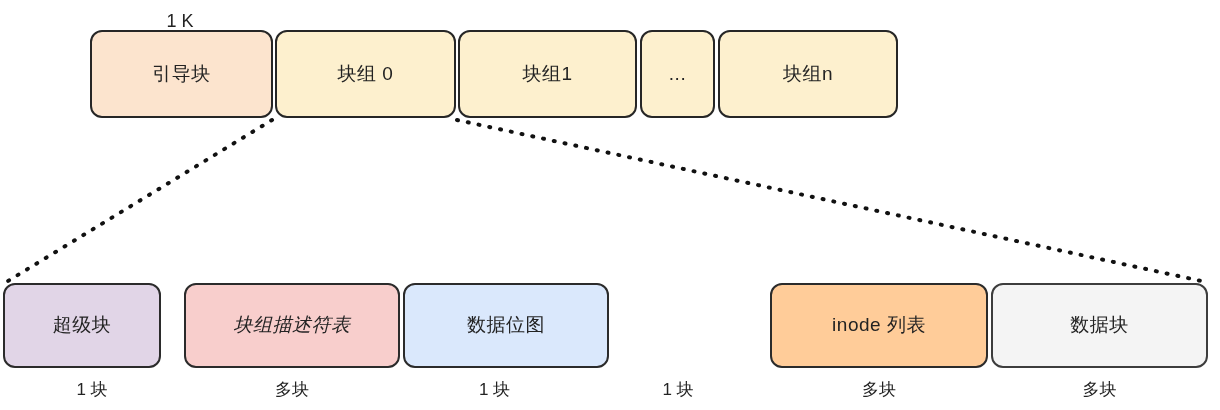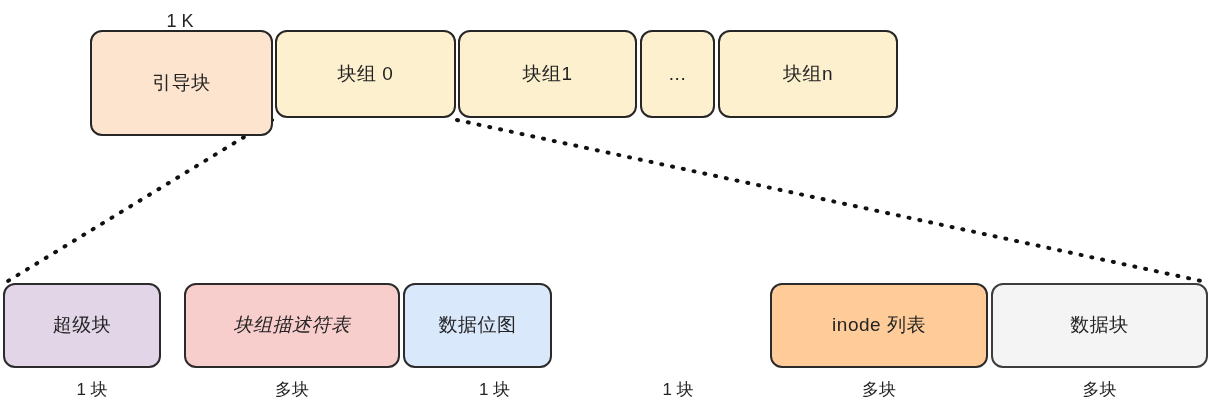--- a/index.html
+++ b/index.html
@@ -71,21 +71,21 @@
 
 <div id="diagram-root">
 
   <div class="caption size-caption" style="left: 135px; top: 11px; width: 90px;">1 K</div>
 
   <svg id="edges" viewBox="0 0 1220 410" xmlns="http://www.w3.org/2000/svg">
     <line x1="272" y1="120" x2="8" y2="281" stroke="#111111" stroke-width="4" stroke-linecap="round" stroke-dasharray="1 10"></line>
     <line x1="457" y1="120" x2="1206" y2="282" stroke="#111111" stroke-width="4" stroke-linecap="round" stroke-dasharray="1 10"></line>
   </svg>
 
-  <div class="node" style="left:90px; top:30px; width:183px; height:106px; background:#fce4ce; border-color:#262626;">
+  <div class="node" style="left:90px; top:30px; width:183px; height:88px; background:#fce4ce; border-color:#262626;">
     <span class="node-label">引导块</span>
   </div>
 
   <div class="node" style="left:275px; top:30px; width:181px; height:88px; background:#fdf0ce; border-color:#262626;">
     <span class="node-label">块组 0</span>
   </div>
 
   <div class="node" style="left:458px; top:30px; width:179px; height:88px; background:#fdf0ce; border-color:#262626;">
     <span class="node-label">块组1</span>
   </div>
@@ -101,21 +101,21 @@
   <div class="node" style="left:3px; top:283px; width:158px; height:85px; background:#e1d5e7; border-color:#2b2b2b;">
     <span class="node-label">超级块</span>
   </div>
   <div class="caption" style="left:3px; top:378px; width:178px;">1 块</div>
 
   <div class="node" style="left:184px; top:283px; width:216px; height:85px; background:#f8cecc; border-color:#2b2b2b;font-style:italic;">
     <span class="node-label">块组描述符表</span>
   </div>
   <div class="caption" style="left:184px; top:378px; width:216px;">多块</div>
 
-  <div class="node" style="left:403px; top:283px; width:149px; height:85px; background:#dae8fc; border-color:#2b2b2b;">
+  <div class="node" style="left:403px; top:283px; width:206px; height:85px; background:#dae8fc; border-color:#2b2b2b;">
     <span class="node-label">数据位图</span>
   </div>
   <div class="caption" style="left:403px; top:378px; width:183px;">1 块</div>
 
   <div class="caption" style="left:589px; top:378px; width:178px;">1 块</div>
 
   <div class="node" style="left:770px; top:283px; width:218px; height:85px; background:#ffcc99; border-color:#2b2b2b;">
     <span class="node-label">inode 列表</span>
   </div>
   <div class="caption" style="left:770px; top:378px; width:218px;">多块</div>

